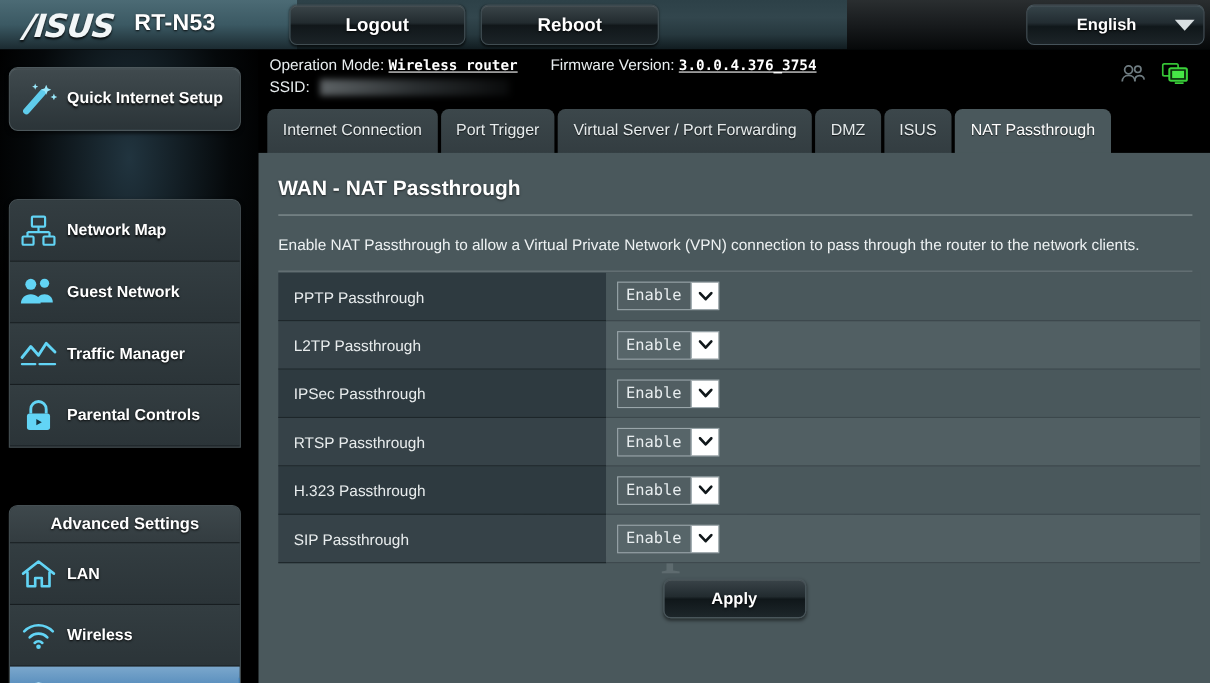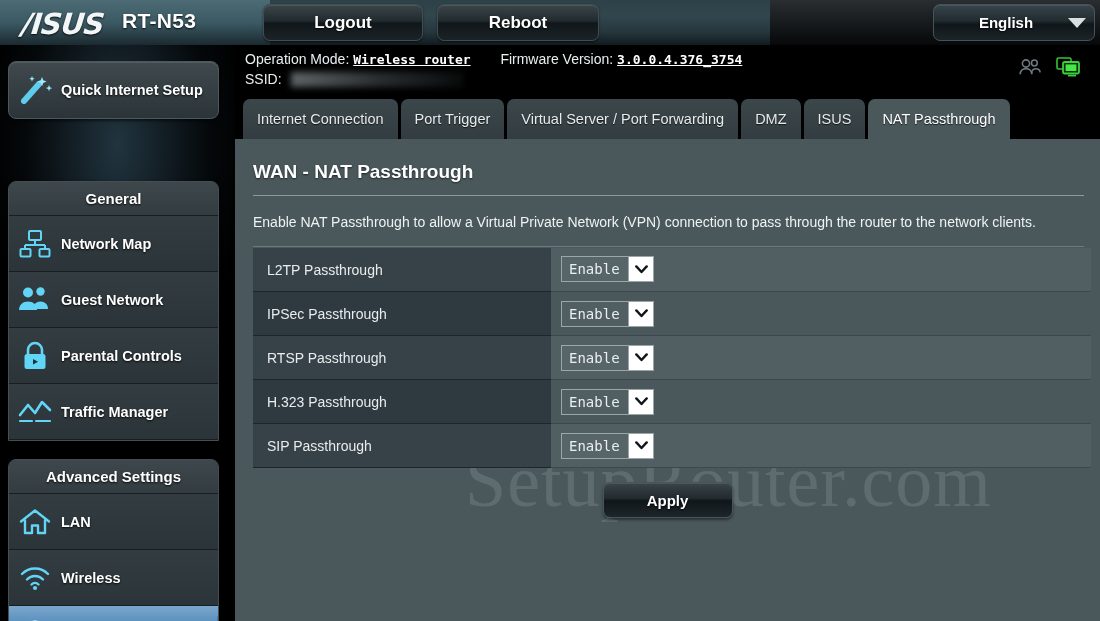--- a/index.html
+++ b/index.html
@@ -341,21 +341,20 @@
             <path d="M24 3l1.3 3.3L28.6 7.6l-3.3 1.3L24 12.2l-1.3-3.3L19.4 7.6l3.3-1.3z"></path>
             <path d="M31 11l.9 2.2 2.2.9-2.2.9-.9 2.2-.9-2.2-2.2-.9 2.2-.9z"></path>
             <path d="M14 2l.8 2 2 .8-2 .8L14 7.6l-.8-2-2-.8 2-.8z"></path>
           </g>
         </svg>
       </div>
       <div class="qis-label">Quick Internet Setup</div>
     </div>
 
     <div class="navgroup general">
-      <div class="nav-header">General</div>
 
       <div class="nav-item">
         <div class="nav-icon">
           <svg width="32" height="30" viewBox="0 0 32 30">
             <g fill="none" stroke="#62d4f5" stroke-width="2">
               <rect x="10" y="2" width="12" height="9" rx="1"></rect>
               <path d="M16 11v5M6 16h20M6 16v4M26 16v4"></path>
               <rect x="1.5" y="20" width="10" height="7.5" rx="1"></rect>
               <rect x="20.5" y="20" width="10" height="7.5" rx="1"></rect>
             </g>
@@ -373,39 +372,39 @@
               <circle cx="22.5" cy="6.5" r="4.2"></circle>
               <path d="M15 24c0-4.6 3.4-7.4 7.5-7.4S30 19.4 30 24z"></path>
             </g>
           </svg>
         </div>
         <div class="nav-label">Guest Network</div>
       </div>
 
       <div class="nav-item">
         <div class="nav-icon">
-          <svg width="28" height="30" viewBox="0 0 28 30">
-            <path d="M7 13V9a7 7 0 0 1 14 0v4" fill="none" stroke="#62d4f5" stroke-width="2.6"></path>
-            <rect x="3.5" y="13" width="21" height="15" rx="2.5" fill="#62d4f5"></rect>
-            <path d="M12 18l5 2.8-5 2.8z" fill="#16343f"></path>
-          </svg>
-        </div>
-        <div class="nav-label">Parental Controls</div>
-      </div>
-
-      <div class="nav-item">
-        <div class="nav-icon">
           <svg width="34" height="28" viewBox="0 0 34 28">
             <g stroke="#62d4f5" stroke-width="2.6" fill="none" stroke-linecap="round" stroke-linejoin="round">
               <path d="M2 17 L10 7 L17 15 L24 4 L32 12"></path>
               <path d="M2 23h12M18 23h14" stroke-width="2.2"></path>
             </g>
           </svg>
         </div>
         <div class="nav-label">Traffic Manager</div>
+      </div>
+
+      <div class="nav-item">
+        <div class="nav-icon">
+          <svg width="28" height="30" viewBox="0 0 28 30">
+            <path d="M7 13V9a7 7 0 0 1 14 0v4" fill="none" stroke="#62d4f5" stroke-width="2.6"></path>
+            <rect x="3.5" y="13" width="21" height="15" rx="2.5" fill="#62d4f5"></rect>
+            <path d="M12 18l5 2.8-5 2.8z" fill="#16343f"></path>
+          </svg>
+        </div>
+        <div class="nav-label">Parental Controls</div>
       </div>
     </div>
 
     <div class="navgroup advanced">
       <div class="nav-header">Advanced Settings</div>
 
       <div class="nav-item">
         <div class="nav-icon">
           <svg width="32" height="28" viewBox="0 0 32 28">
             <path d="M2 13.5 L16 2.5 L30 13.5 M6 12.5V25h7v-7.5h6V25h7V12.5" fill="none" stroke="#62d4f5" stroke-width="2.4" stroke-linejoin="round" stroke-linecap="round"></path>
@@ -448,20 +447,33 @@
     <div class="watermark">SetupRouter.com</div>
 
     <div class="content-inner">
       <div class="page-title">WAN - NAT Passthrough</div>
       <div class="title-rule"></div>
       <div class="page-desc">Enable NAT Passthrough to allow a Virtual Private Network (VPN) connection to pass through the router to the network clients.</div>
       <div class="desc-rule"></div>
 
       <table class="settings-table">
         <tbody>
+          <tr>
+            <td class="lbl">PPTP Passthrough</td>
+            <td class="val">
+              <div class="sel">
+                <div class="sel-text">Enable</div>
+                <div class="sel-btn">
+                  <svg width="13" height="9" viewBox="0 0 13 9">
+                      <path d="M1.3 1.4 L6.5 7 L11.7 1.4" fill="none" stroke="#10171a" stroke-width="2.4" stroke-linecap="round" stroke-linejoin="round"></path>
+                    </svg>
+                </div>
+              </div>
+            </td>
+          </tr>
           <tr class="alt">
             <td class="lbl">L2TP Passthrough</td>
             <td class="val">
               <div class="sel">
                 <div class="sel-text">Enable</div>
                 <div class="sel-btn">
                   <svg width="13" height="9" viewBox="0 0 13 9">
                       <path d="M1.3 1.4 L6.5 7 L11.7 1.4" fill="none" stroke="#10171a" stroke-width="2.4" stroke-linecap="round" stroke-linejoin="round"></path>
                     </svg>
                 </div>

